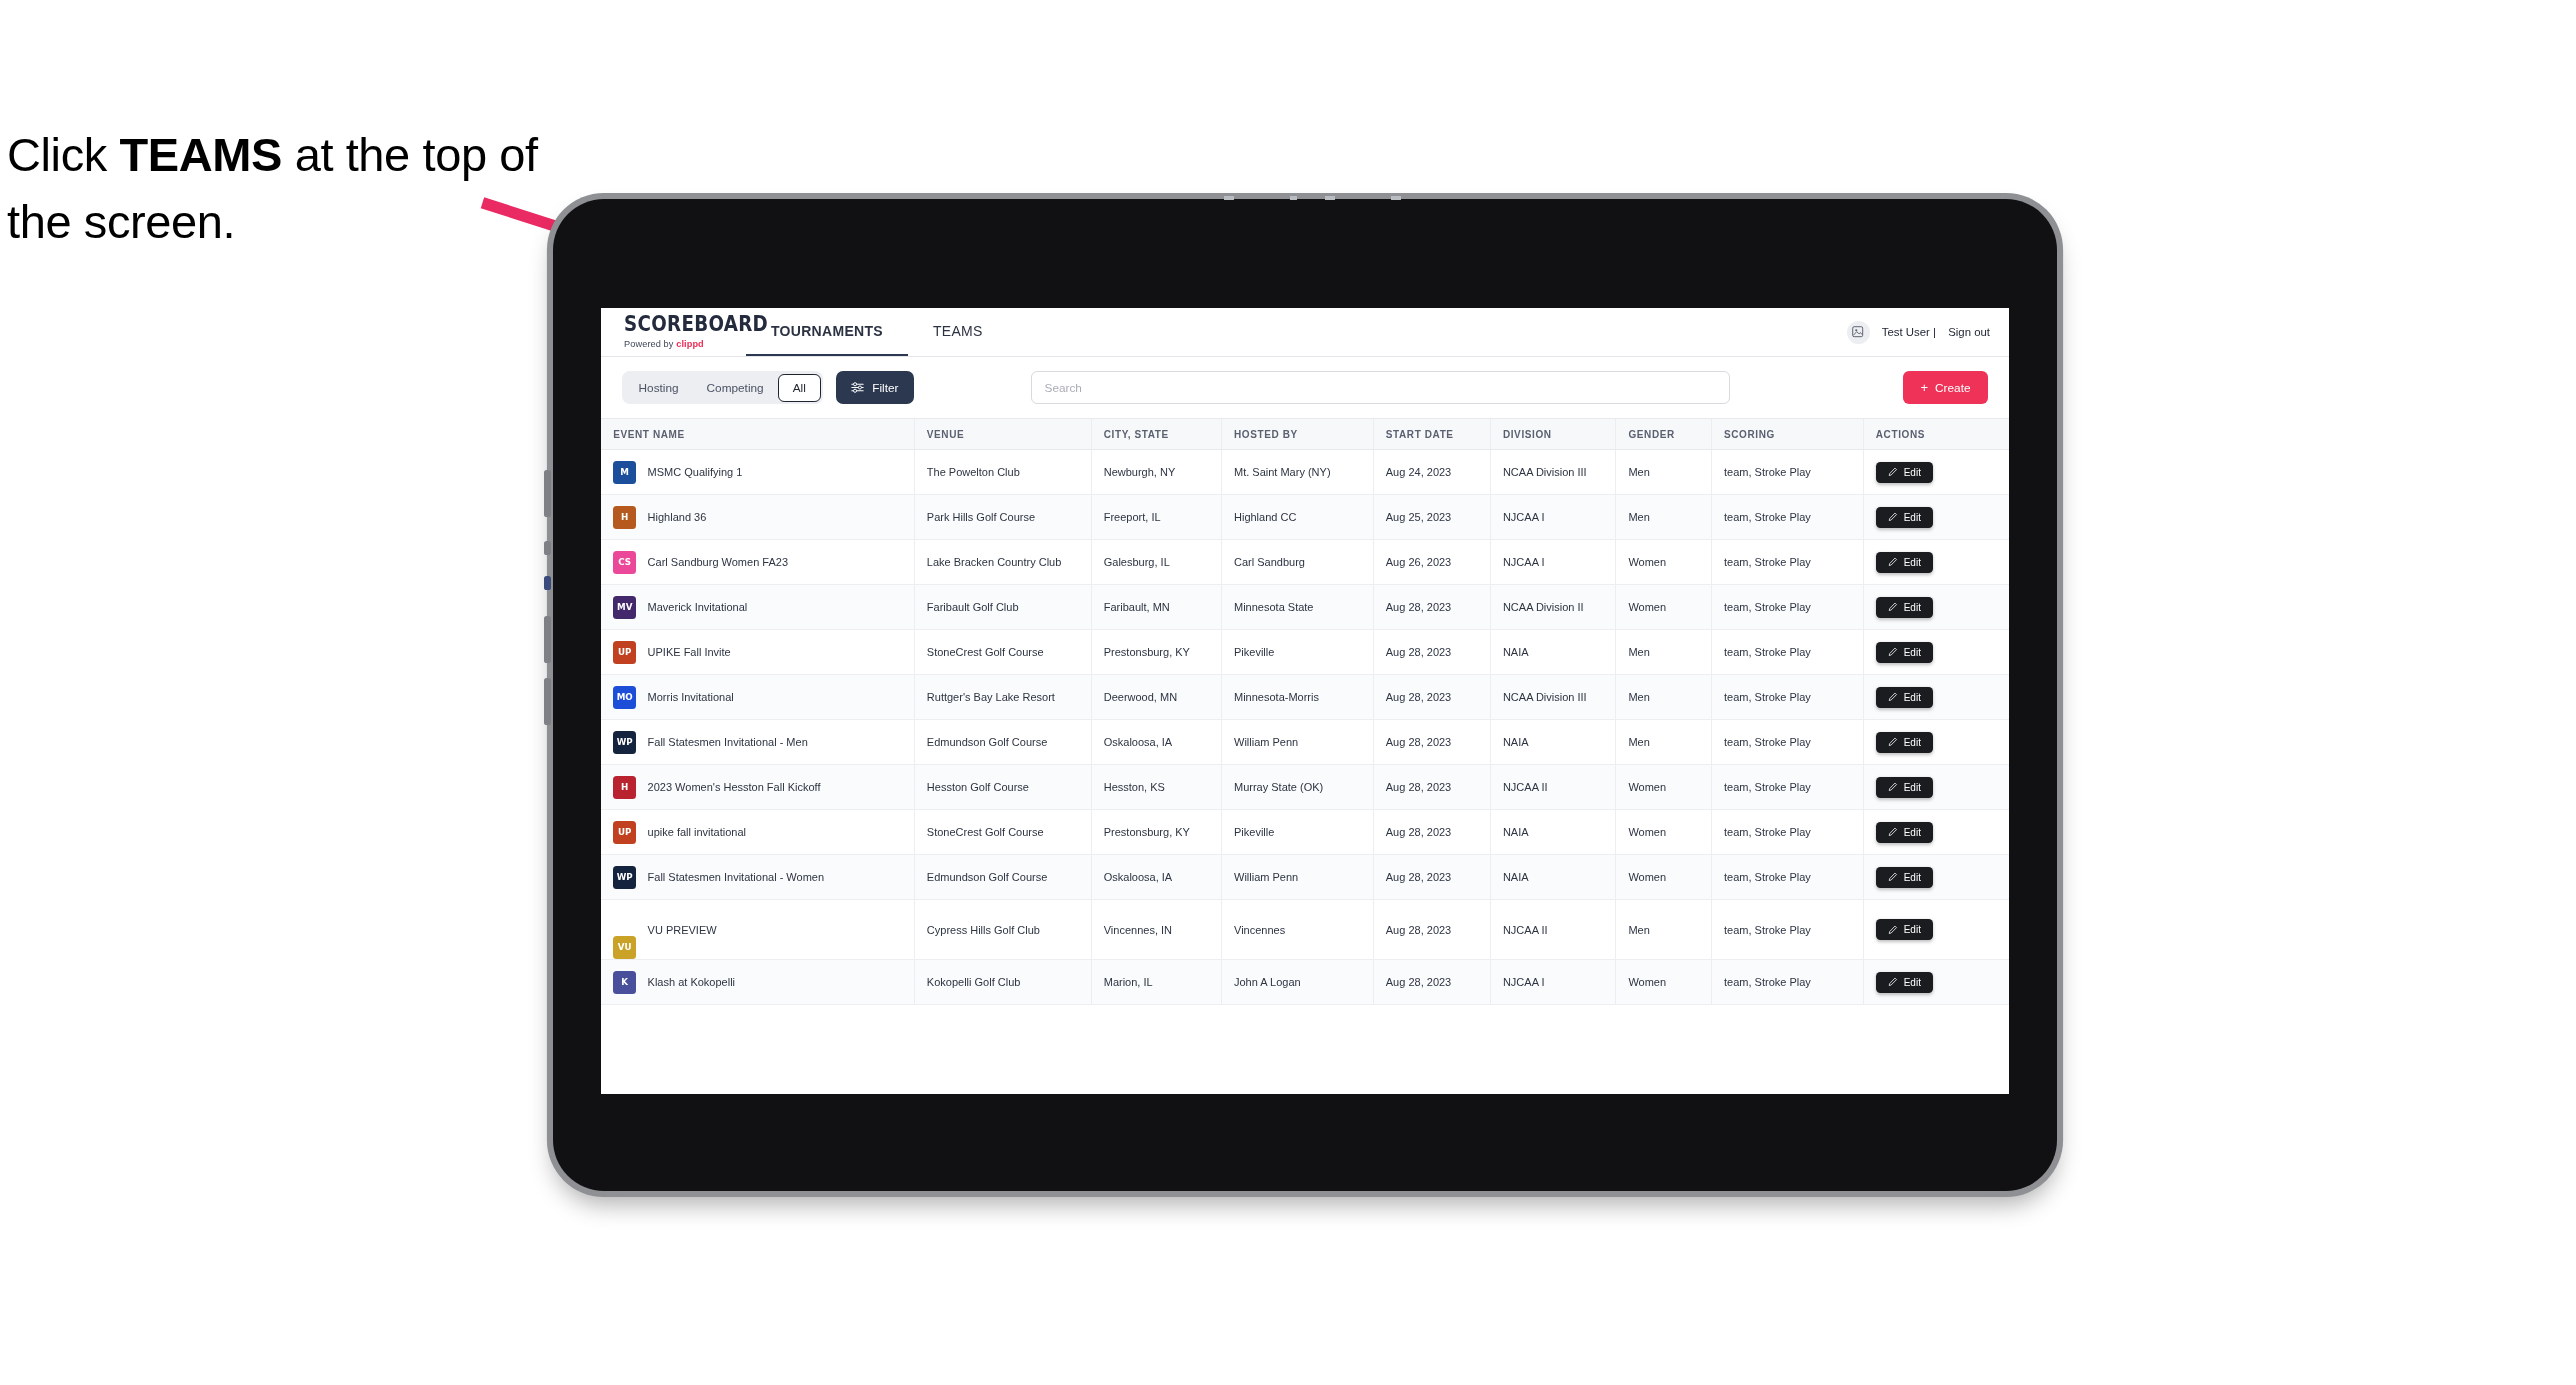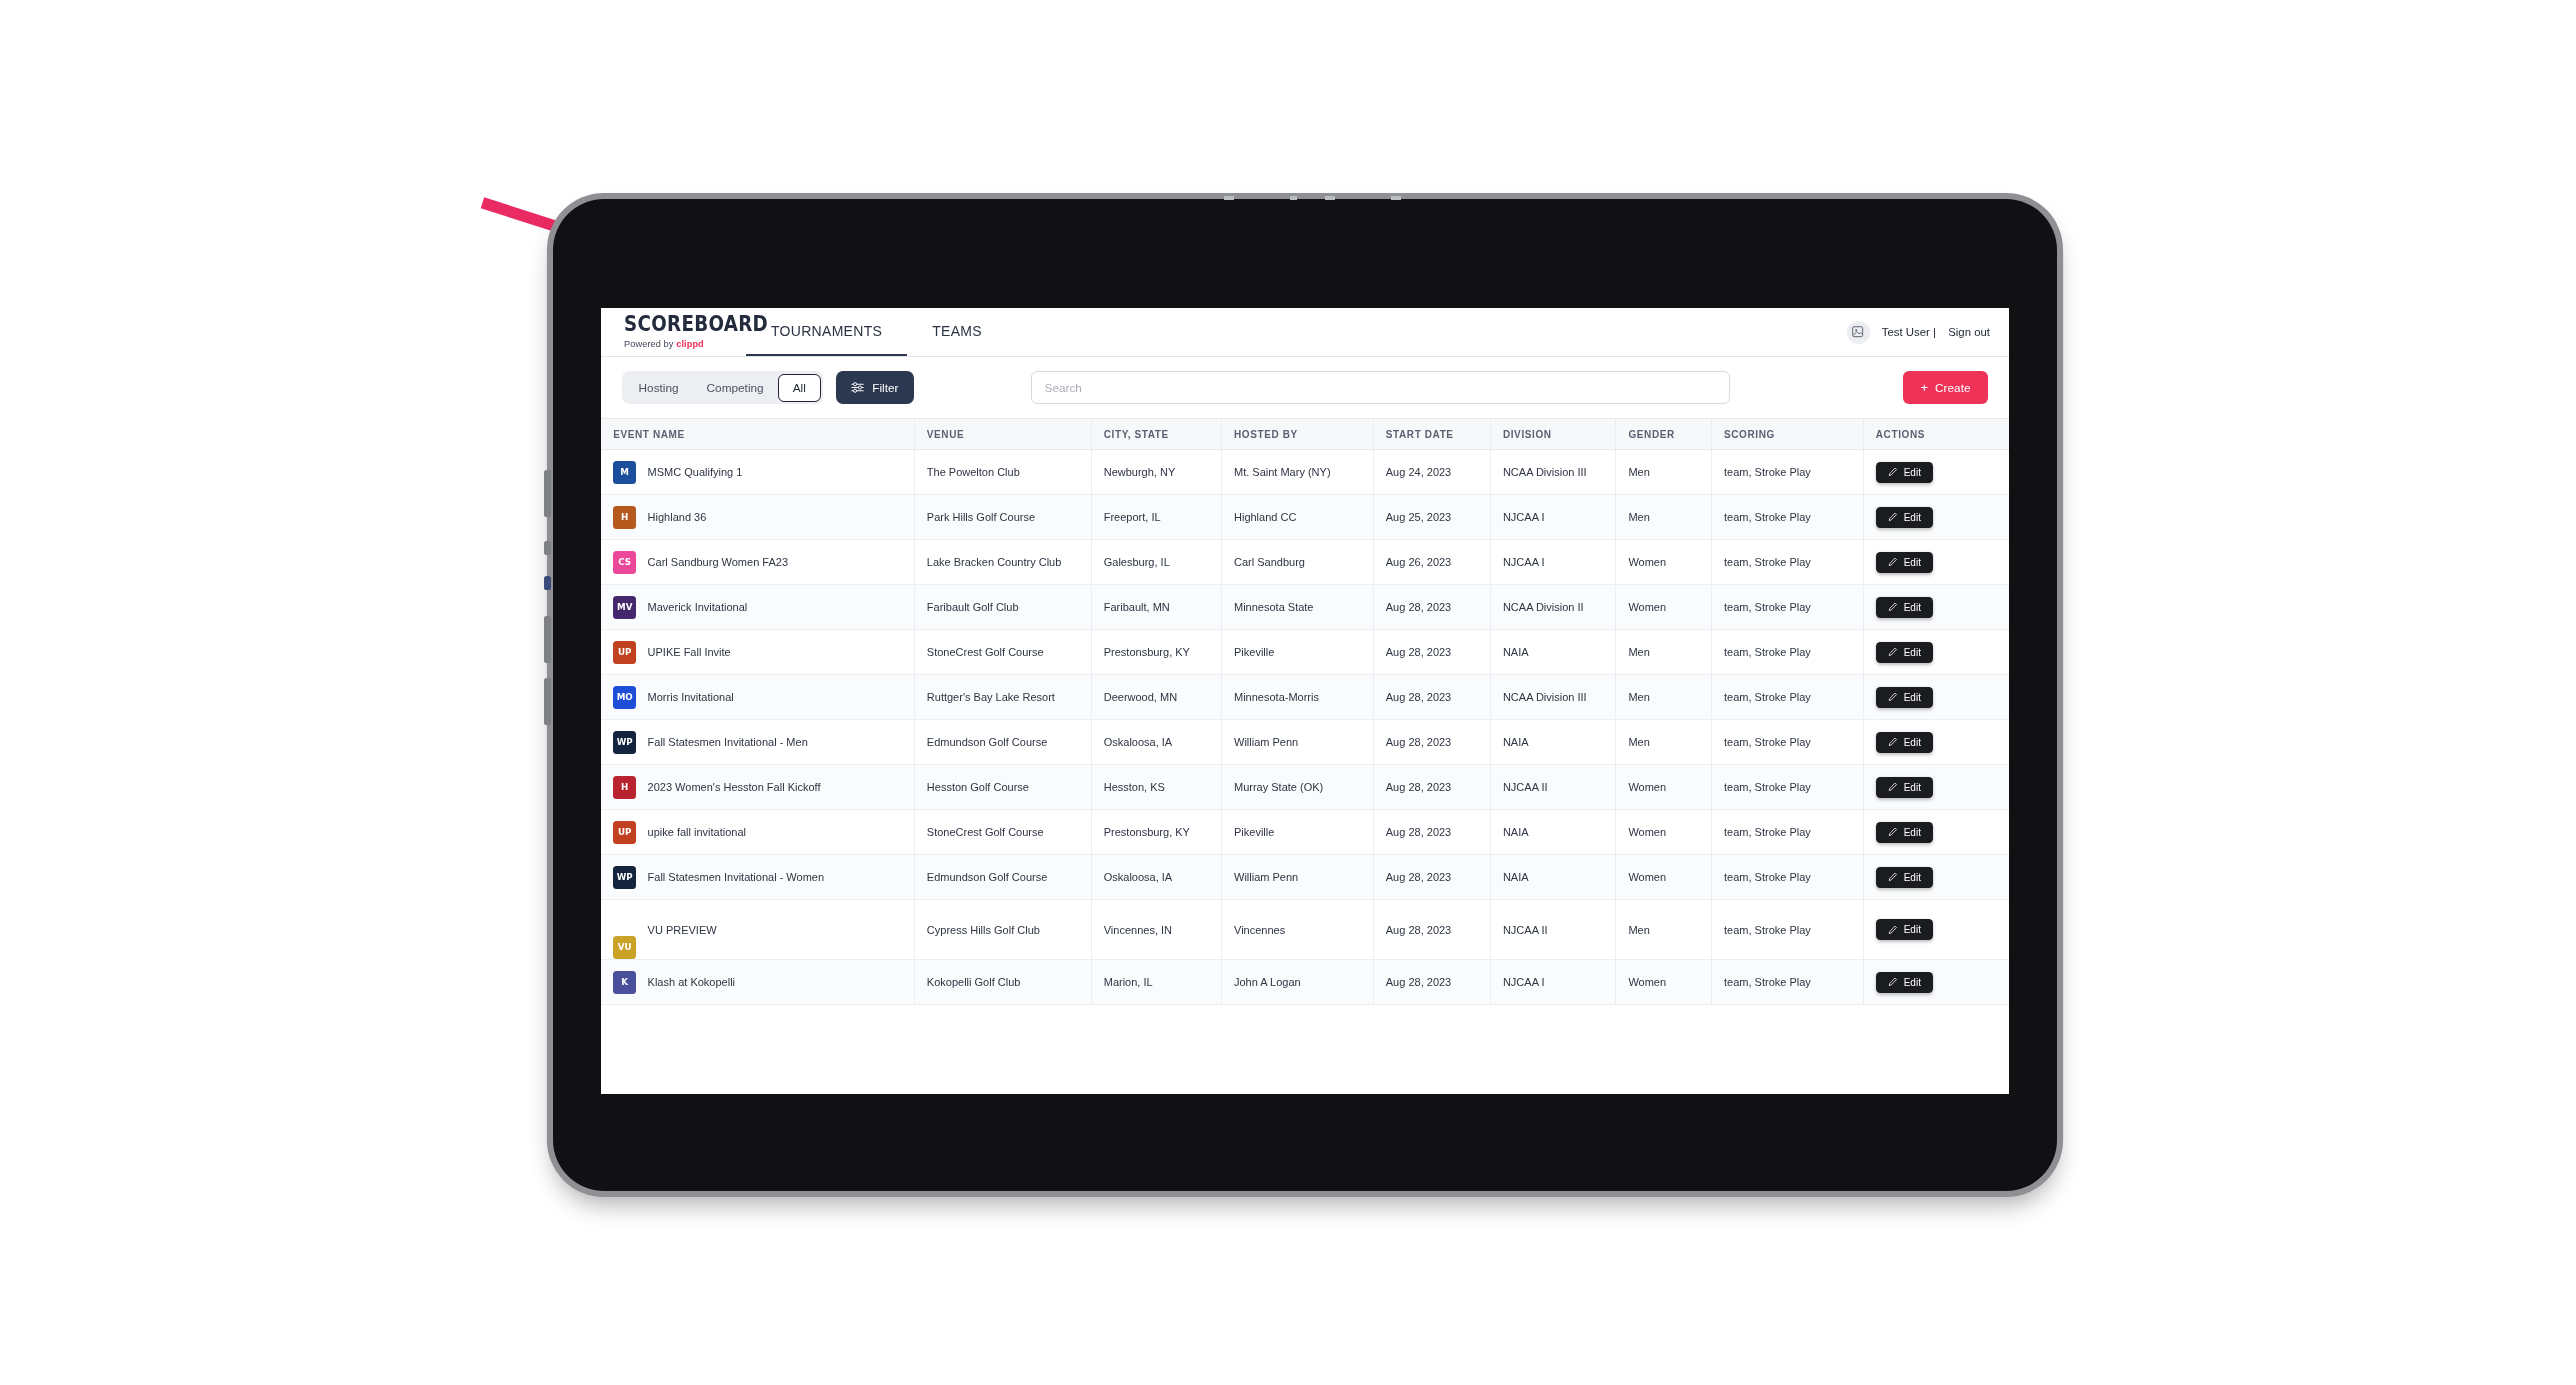--- a/index.html
+++ b/index.html
@@ -65,21 +65,21 @@
   }
   .logo-sub { font-size: 9.2px; color:#3e4656; margin-top: 6.1px; letter-spacing: 0.1px;}
   .logo-sub .brand { color:#ef2d56; font-weight:700; }
 
   .navtabs { display:flex; align-items:stretch; }
   .navtab {
     display:flex; align-items:center; padding: 0 25px;
     font-size: 14px; color:#2b3242; letter-spacing:0.3px; cursor:pointer;
     border-bottom: 2.6px solid transparent; position:relative; top:0;
   }
-  .navtab.active { border-bottom-color:#2b3850; font-weight:400; }
+  .navtab.active { border-bottom-color:#2b3850; font-weight:700; }
 
   .topbar-right { margin-left:auto; display:flex; align-items:center; padding-right: 19px; gap: 12.2px; }
   .avatar {
     width: 23px; height: 23px; border-radius:50%; background:#eceef1;
     display:flex; align-items:center; justify-content:center;
   }
   .avatar svg { width: 11.4px; height: 11.4px; }
   .user-name { font-size: 11.4px; color:#222836; }
   .sign-out { font-size: 11.4px; color:#222836; cursor:pointer; }
 
@@ -165,20 +165,23 @@
   .col-div     { width: 105px; }
   .col-gender  { width: 80px; }
   .col-scoring { width: 127px; }
   .col-actions { width: 122px; }
 </style>
 </head>
 <body>
 
 <div class="stage">
 
+  <div class="callout">
+    <span>Click </span><b>TEAMS</b><span> at the top of the screen.</span>
+  </div>
 
   <svg class="arrow-svg" viewBox="0 0 560 230">
     <defs>
       <marker id="ah" markerWidth="7" markerHeight="7" refX="2.2" refY="3.5" orient="auto">
         <path d="M0,0 L7,3.5 L0,7 Z" fill="#ea2a62"></path>
       </marker>
     </defs>
     <line x1="12" y1="42" x2="452" y2="183" stroke="#ea2a62" stroke-width="13" marker-end="url(#ah)" stroke-linecap="butt"></line>
   </svg>
 

